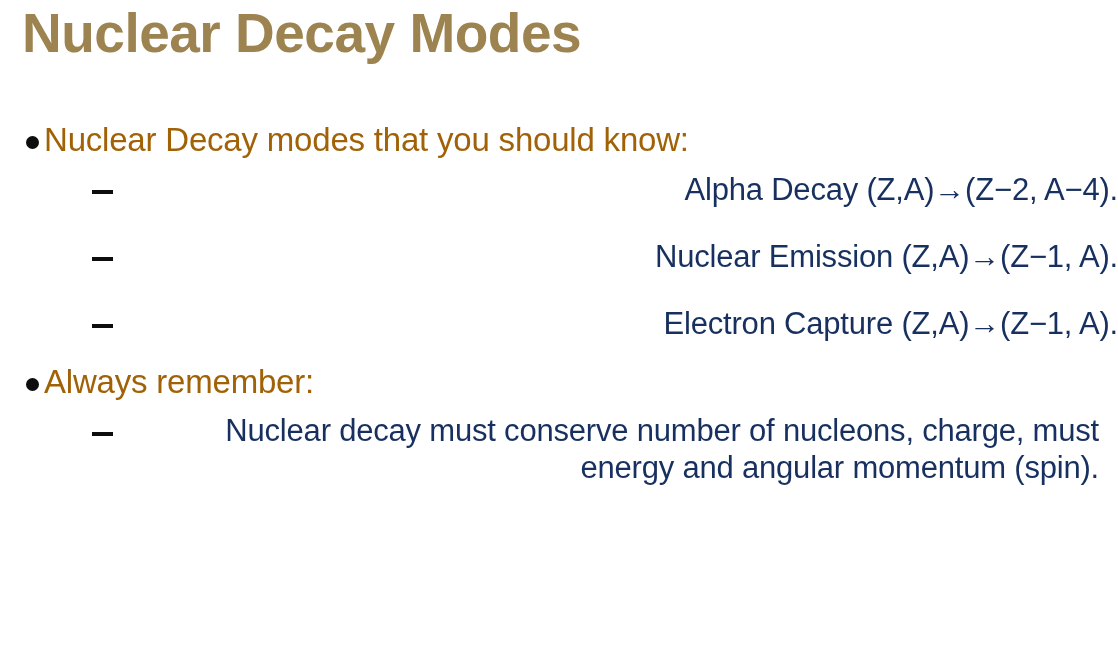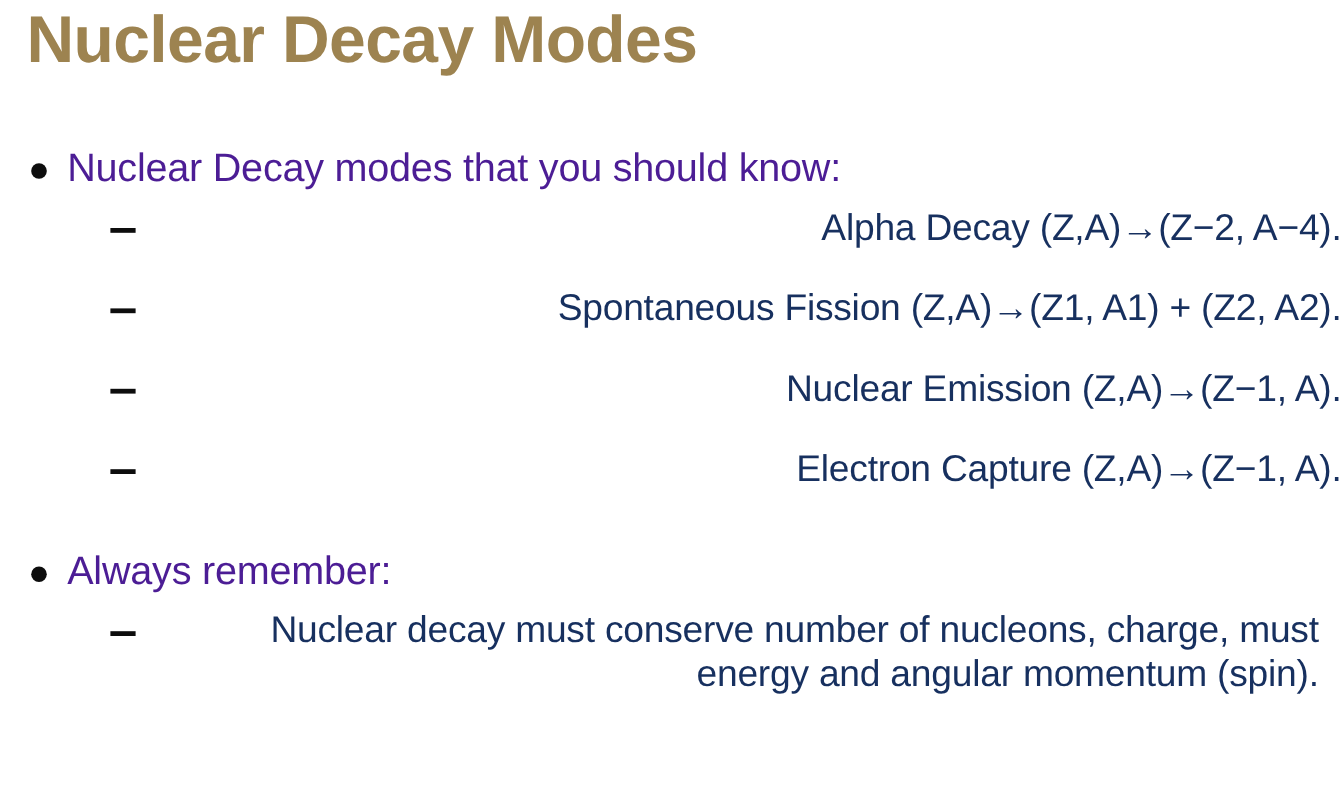--- a/index.html
+++ b/index.html
@@ -38,22 +38,22 @@
   
   .body-list {
     position: absolute;
     left: 0;
     top: 118px;
     width: 1118px;
   }
 
   .l1-item {
     position: relative;
-    padding-left: 56px;
-    color: #4c1d95;
+    padding-left: 44px;
+    color: #a16207;
     font-size: 33px;
     line-height: 44px;
     letter-spacing: -0.2px;
   }
   .l1-bullet {
     position: absolute;
     left: 26px;
     top: 0;
     width: 13px;
     height: 13px;
@@ -89,21 +89,21 @@
     width: 21px;
     height: 4px;
     background: #0d0d0d;
   }
   .l2-text {
     display: block;
   }
 
   
   .l1-item.second {
-    margin-top: 43px;
+    margin-top: 16px;
   }
   .l2-group.tight .l2-item {
     margin-bottom: 0;
     line-height: 37px;
   }
   .wrap-text {
     display: block;
     max-width: 965px;
     white-space: normal;
   }
@@ -124,21 +124,20 @@
 
     <div class="l2-group">
 
       <div class="l2-item">
         <span class="l2-dash"></span>
         <span class="l2-text">Alpha Decay (Z,A)→(Z−2, A−4).</span>
       </div>
 
       <div class="l2-item">
         <span class="l2-dash"></span>
-        <span class="l2-text">Spontaneous Fission (Z,A)→(Z1, A1) + (Z2, A2).</span>
       </div>
 
 
       <div class="l2-item">
         <span class="l2-dash"></span>
         <span class="l2-text">Nuclear Emission (Z,A)→(Z−1, A).</span>
       </div>
 
       <div class="l2-item">
         <span class="l2-dash"></span>

